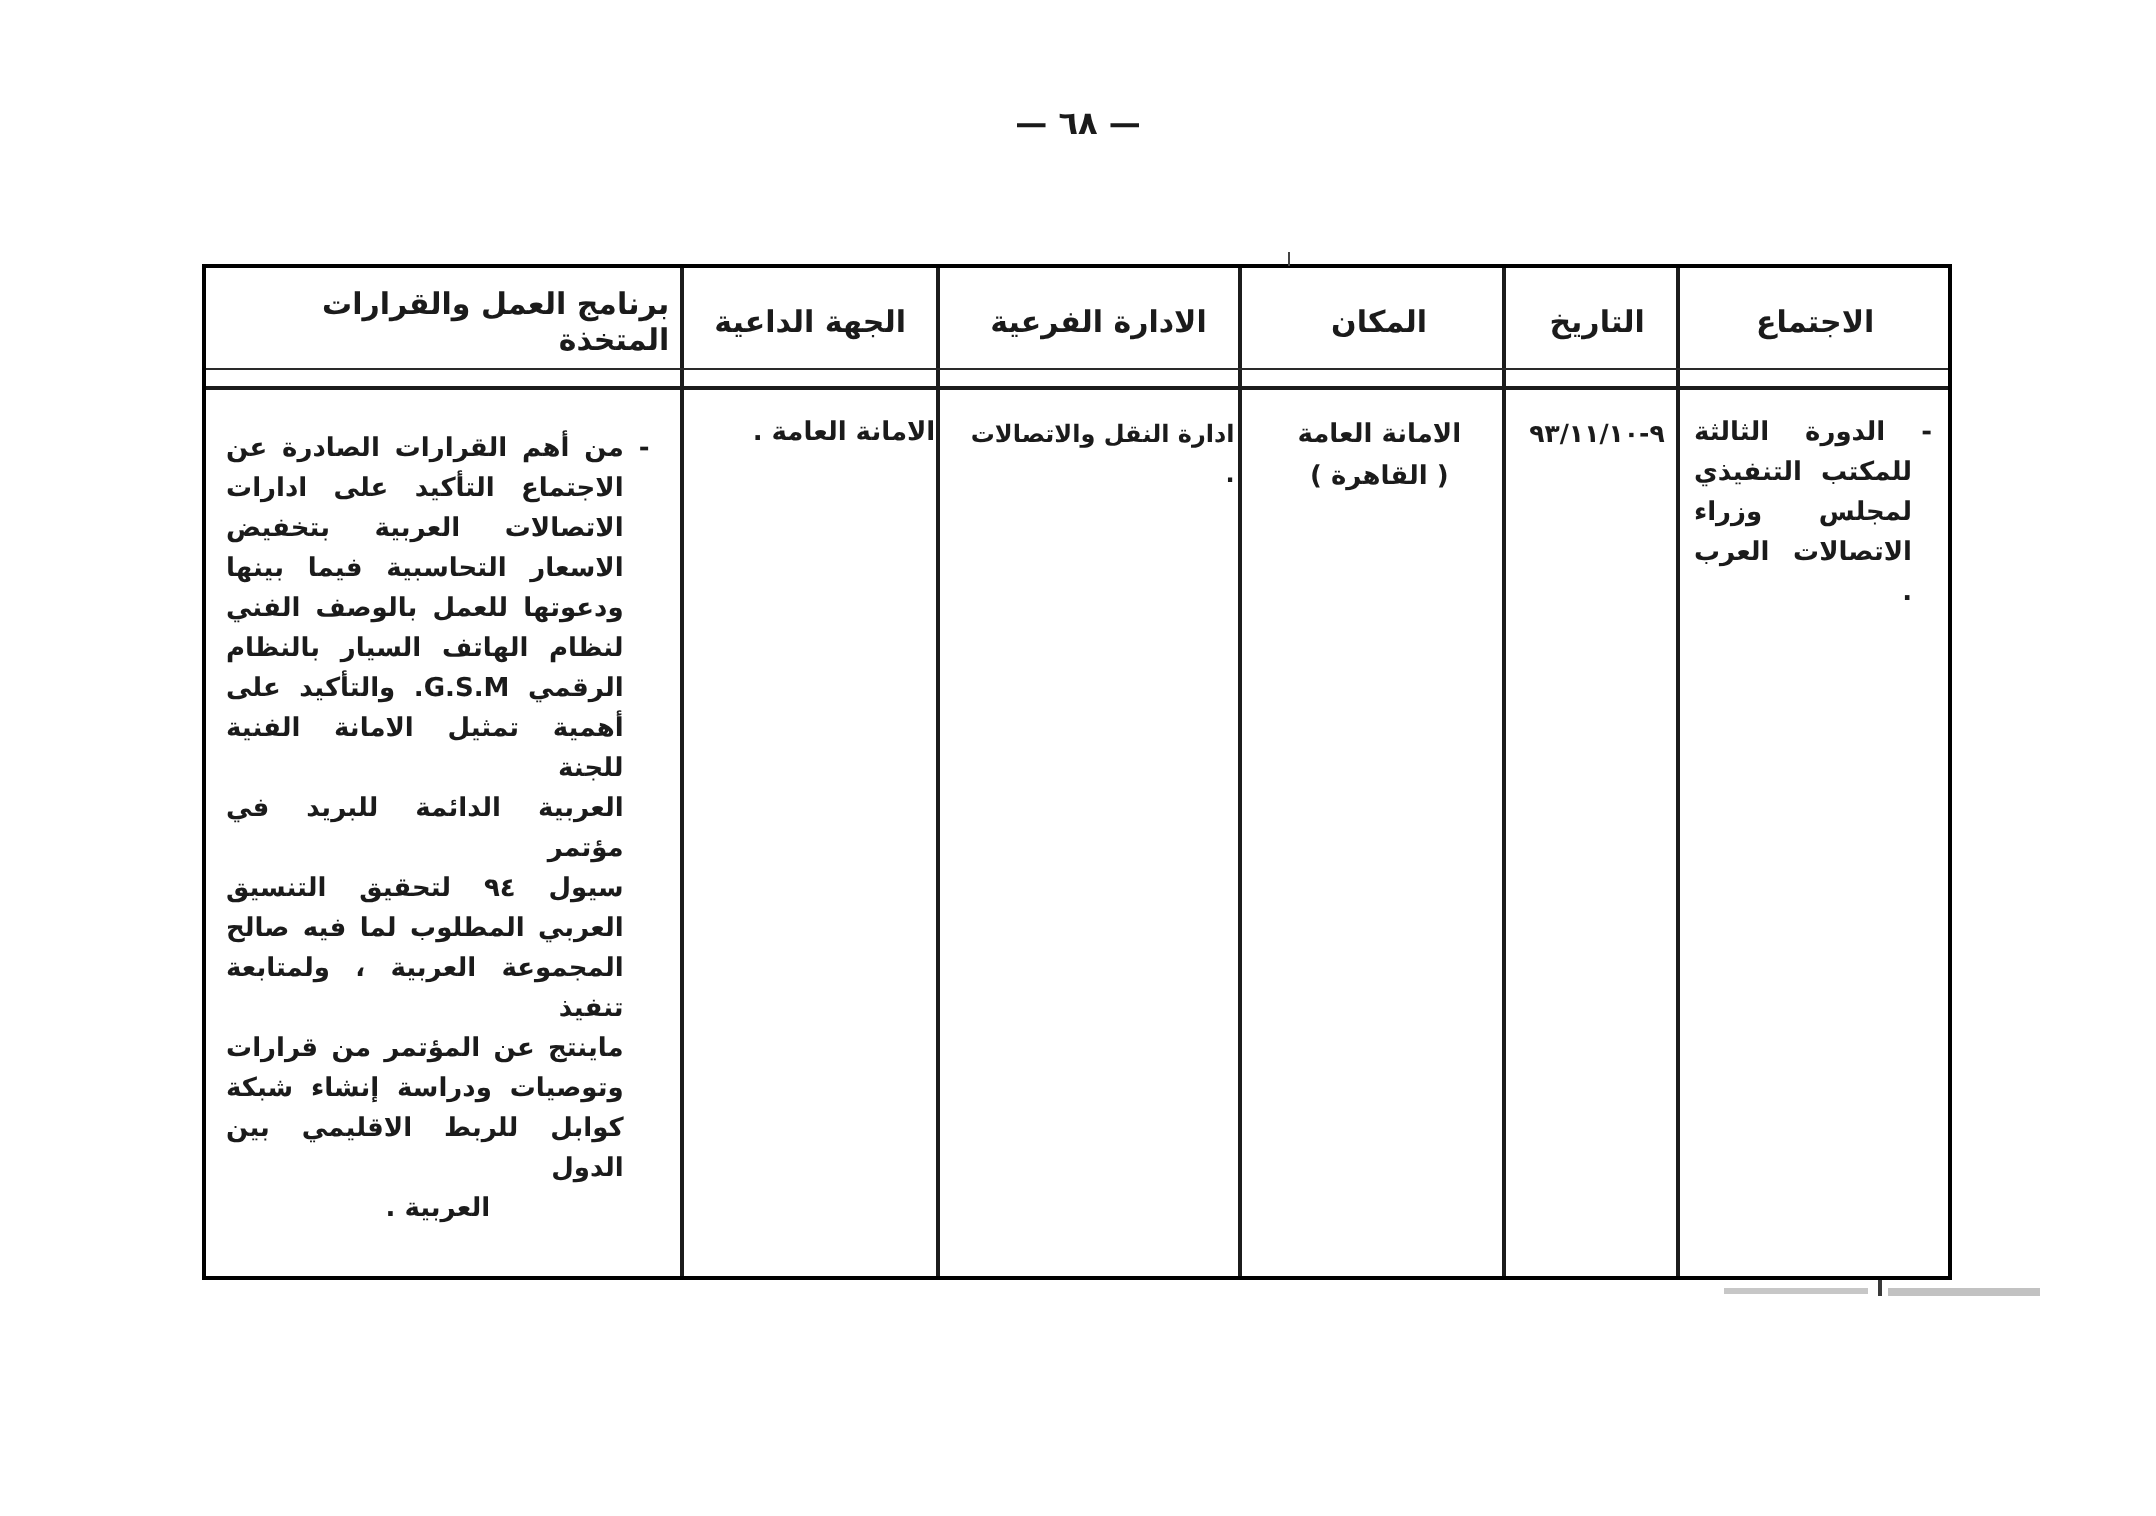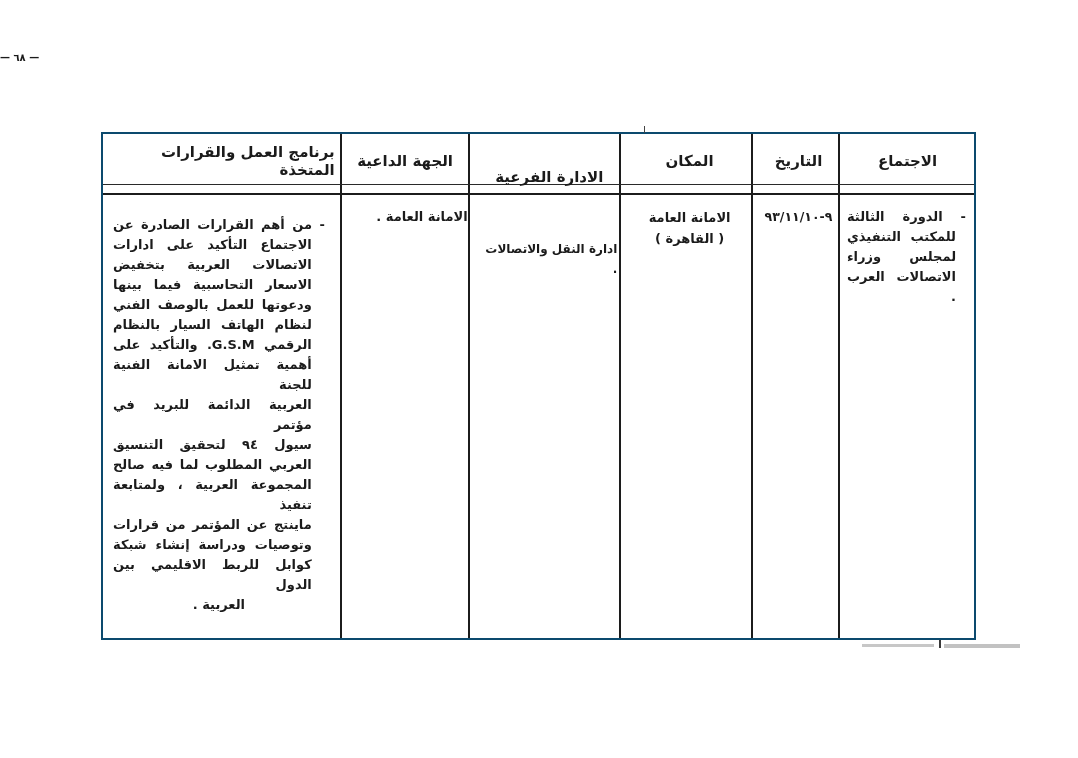--- a/index.html
+++ b/index.html
@@ -4,38 +4,38 @@
 <style>
   * { margin:0; padding:0; box-sizing:border-box; }
   html,body { background:#ffffff; }
   body {
     width:1078px; height:758px; position:relative; overflow:hidden;
     font-family:"DejaVu Sans","Liberation Sans",sans-serif;
     color:#1b1b1b;
   }
   .page-number {
     position:absolute; top:52px; left:0; right:0;
-    text-align:left; font-size:10px; font-weight:bold; letter-spacing:1px;
+    text-align:center; font-size:16px; font-weight:bold; letter-spacing:1px;
   }
   
   .doc-table {
     position:absolute; left:101px; top:132px; width:875px; height:508px;
-    border:2px solid #0c4a6e; background:#ffffff;
+    border:2px solid #000000; background:#ffffff;
   }
   .vline { position:absolute; top:0; bottom:0; width:1.5px; background:#1c1c1c; }
   .vline.v1 { left:237px; } .vline.v2 { left:365px; } .vline.v3 { left:516px; }
   .vline.v4 { left:648px; } .vline.v5 { left:735px; }
   .hline-upper { position:absolute; left:0; right:0; top:50px; height:1px; background:#2a2a2a; }
   .hline-lower { position:absolute; left:0; right:0; top:59px; height:2px; background:#1c1c1c; }
   
   .thead, .tbody { position:absolute; left:0; right:0; display:flex; }
   .thead { top:0; height:59px; }
   .tbody { top:61px; bottom:0; }
   .col-program { width:237px; } .col-inviting { width:144px; }
-  .col-subadmin { width:151px;margin-top:32px; } .col-place { width:136px; }
+  .col-subadmin { width:151px; } .col-place { width:136px; }
   .col-date { width:87px; } .col-meeting { width:136px;border-radius:17px; }
   .th {
     display:flex; align-items:center; justify-content:center;
     font-size:15px; font-weight:bold; direction:rtl; padding-bottom:6px;
   }
   .cell { direction:rtl; font-size:13px; font-weight:bold; line-height:20px; }
   
   .cell-program { padding:20px 10px 0 10px; }
   .cell-program .line { text-align:justify; text-align-last:justify; padding-right:13px; }
   .cell-program .line.first { padding-right:0; }

